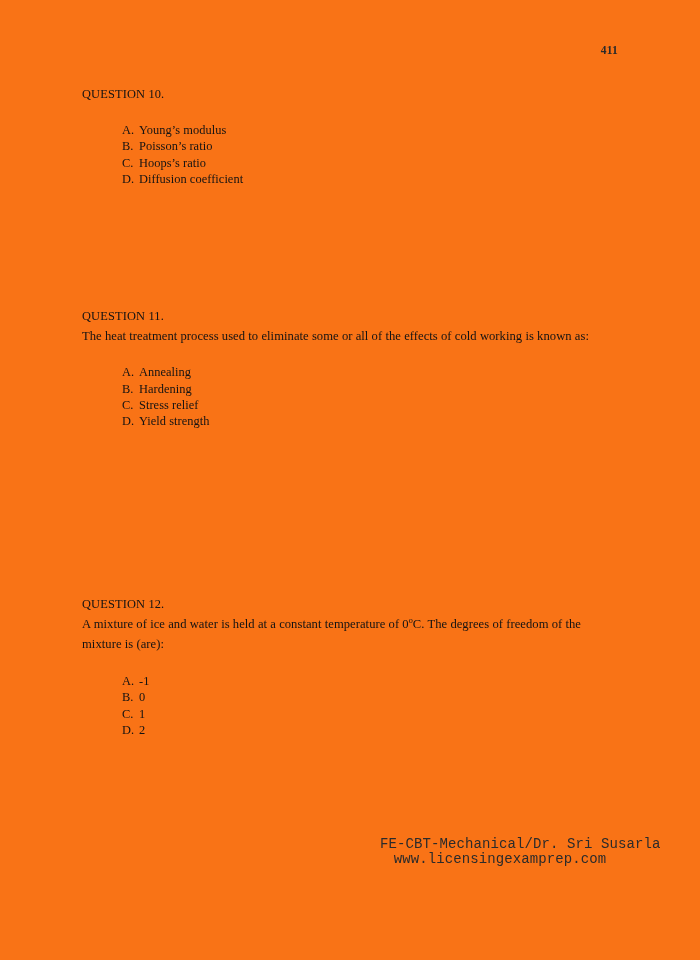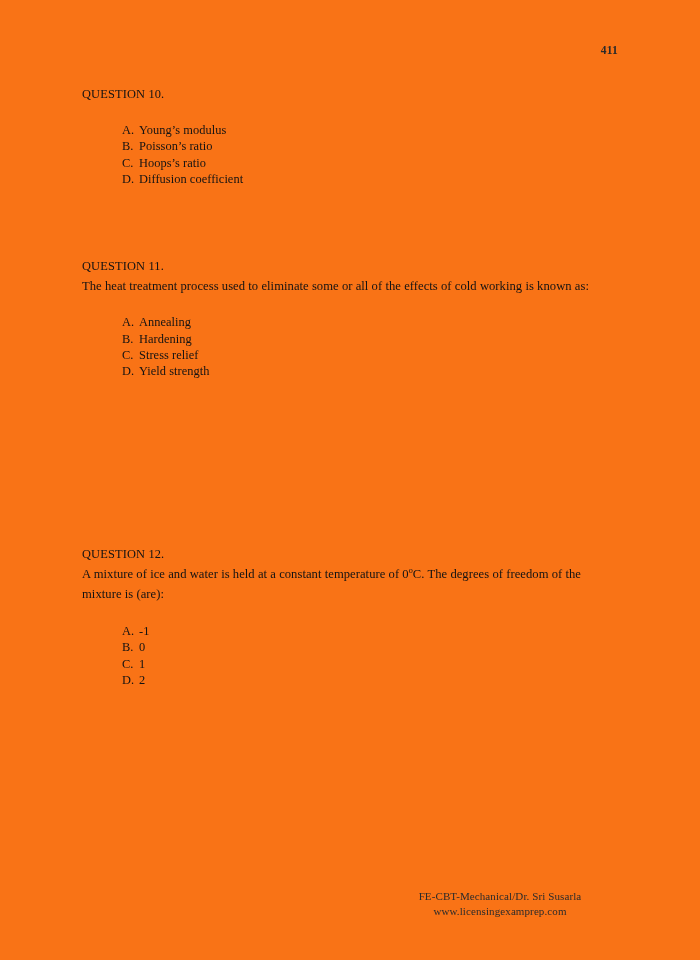--- a/index.html
+++ b/index.html
@@ -35,21 +35,21 @@
     position: absolute;
     left: 82px;
     top: 84px;
     width: 540px;
   }
 
   .question-block {
     position: relative;
   }
   .question-block.q10 { margin-top: 0px; }
-  .question-block.q11 { margin-top: 68px; }
+  .question-block.q11 { margin-top: 118px; }
   .question-block.q12 { margin-top: 164px; }
 
   .question-heading {
     font-size: 12.4px;
     line-height: 20px;
     letter-spacing: 0.15px;
     white-space: nowrap;
     font-family: Liberation Serif, serif;
   }
 
@@ -89,27 +89,28 @@
     flex: 0 0 17px;
   }
   .option-text {
     display: inline-block;
   }
 
   
   .footer {
     position: absolute;
     left: 380px;
-    top: 889px;
+    top: 837px;
     width: 240px;
     text-align: center;
-    font-size: 11px;
+    font-size: 14px;
     line-height: 15px;
     color: #2b2b2b;
     letter-spacing: 0.1px;
+    font-family: Liberation Mono, monospace;
   }
   .footer-line { display: block; white-space: nowrap; }
 </style>
 </head>
 <body>
 
 <div class="page">
 
   <div class="page-number">411</div>
 

